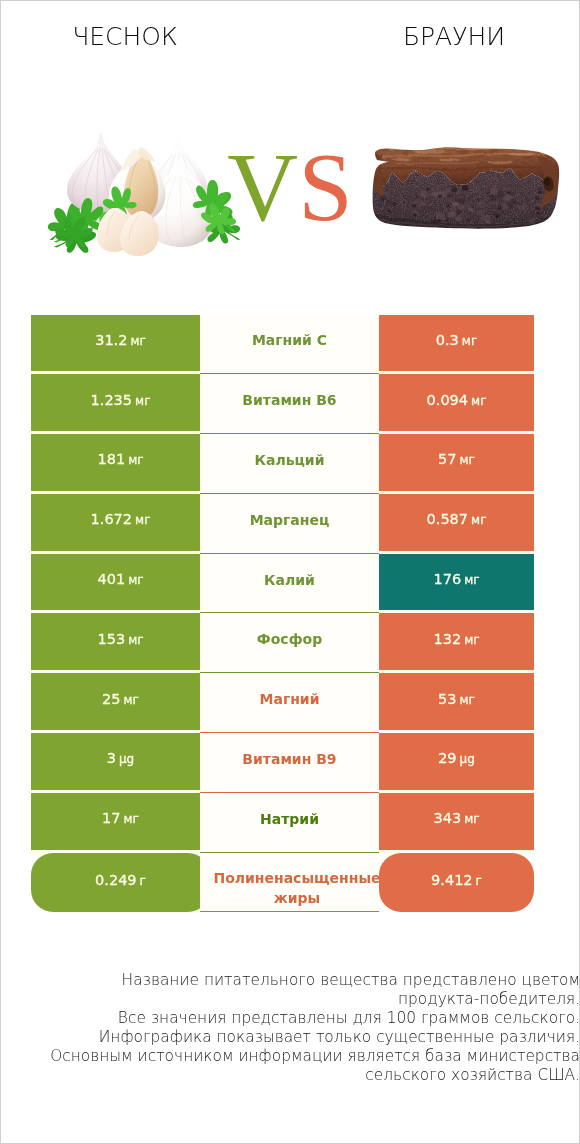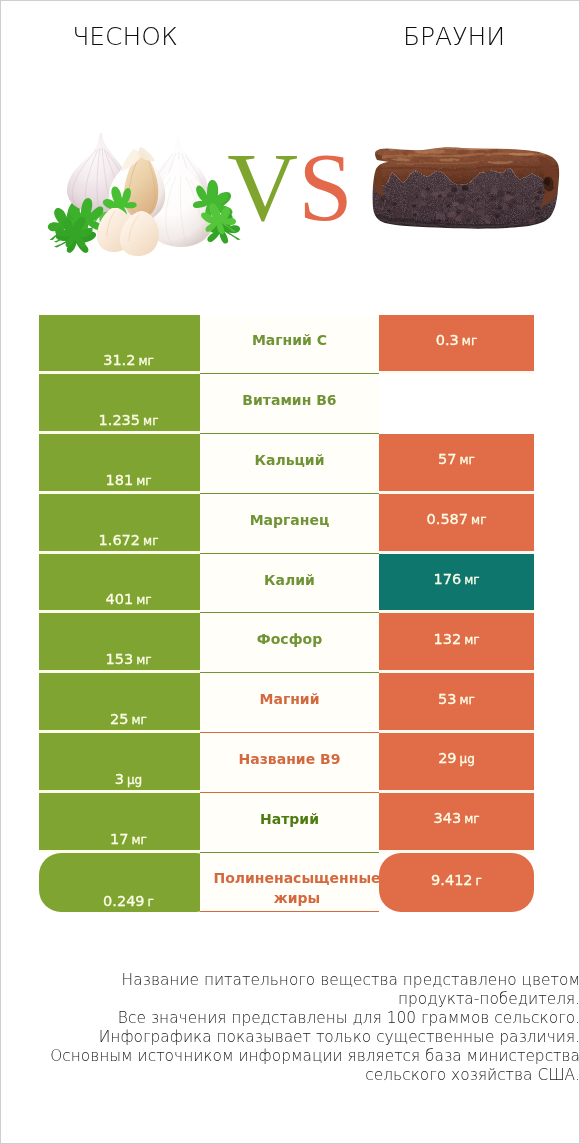--- a/index.html
+++ b/index.html
@@ -21,21 +21,21 @@
       font-family:Liberation Serif, serif;font-weight:400;
       font-size:98px;line-height:73px;}
   .vs .v{color:#7fa52f;}
   .vs .s{color:#e4694a;}
 
   
   .tbl{position:absolute;left:21px;top:314.5px;width:537px;}
   .row{position:relative;height:59.8px;width:537px;}
   .cell{position:absolute;top:0;height:59.8px;display:flex;align-items:center;justify-content:center;
         box-sizing:border-box;overflow:hidden;}
-  .cell-l{left:18px;width:179px;border-bottom:3px solid #fdffe9;align-items:flex-end;}
+  .cell-l{left:10px;width:179px;border-bottom:3px solid #fdffe9;}
   .cell-m{left:179px;width:179px;background:#fffef8;border-bottom:1.2px solid #8aab3c;}
   .cell-r{left:358px;width:155px;border-bottom:3px solid #fffaf0;}
   .row:last-child .cell-l,.row:last-child .cell-r{border-bottom:none;border-radius:22px;}
   .val{font-family:"DejaVu Sans",sans-serif;font-size:14.5px;font-weight:400;color:#fdffe8;-webkit-text-stroke:0.3px #fdffe8;white-space:nowrap;position:relative;top:-3px;}
   .val .u{font-size:12px;font-weight:400;margin-left:3px;}
   .lbl{font-family:"DejaVu Sans",sans-serif;font-size:14px;font-weight:bold;text-align:center;line-height:21px;position:relative;top:-3px;}
   .lbl-wide{display:block;width:196px;margin-left:15px;line-height:19.5px;top:6.5px;}
   .lbl-line{display:block;white-space:nowrap;text-align:center;}
 
   
@@ -433,20 +433,23 @@
           <span class="val">0.3<span class="u">мг</span></span>
         </div>
       </div>
       <div class="row">
         <div class="cell cell-l" style="background:#80a431">
           <span class="val">1.235<span class="u">мг</span></span>
         </div>
         <div class="cell cell-m" style="border-bottom-color:#6f9435">
           <span class="lbl" style="color:#6f9435">Витамин B6</span>
         </div>
+        <div class="cell cell-r" style="background:#e16c48">
+          <span class="val">0.094<span class="u">мг</span></span>
+        </div>
       </div>
       <div class="row">
         <div class="cell cell-l" style="background:#80a431">
           <span class="val">181<span class="u">мг</span></span>
         </div>
         <div class="cell cell-m" style="border-bottom-color:#6f9435">
           <span class="lbl" style="color:#6f9435">Кальций</span>
         </div>
         <div class="cell cell-r" style="background:#e16c48">
           <span class="val">57<span class="u">мг</span></span>
@@ -494,21 +497,21 @@
         </div>
         <div class="cell cell-r" style="background:#e16c48">
           <span class="val">53<span class="u">мг</span></span>
         </div>
       </div>
       <div class="row">
         <div class="cell cell-l" style="background:#80a431">
           <span class="val">3<span class="u">µg</span></span>
         </div>
         <div class="cell cell-m" style="border-bottom-color:#d4683f">
-          <span class="lbl" style="color:#d4683f">Название B9</span>
+          <span class="lbl" style="color:#d4683f">Витамин B9</span>
         </div>
         <div class="cell cell-r" style="background:#e16c48">
           <span class="val">29<span class="u">µg</span></span>
         </div>
       </div>
       <div class="row">
         <div class="cell cell-l" style="background:#80a431">
           <span class="val">17<span class="u">мг</span></span>
         </div>
         <div class="cell cell-m" style="border-bottom-color:#6f9435">

